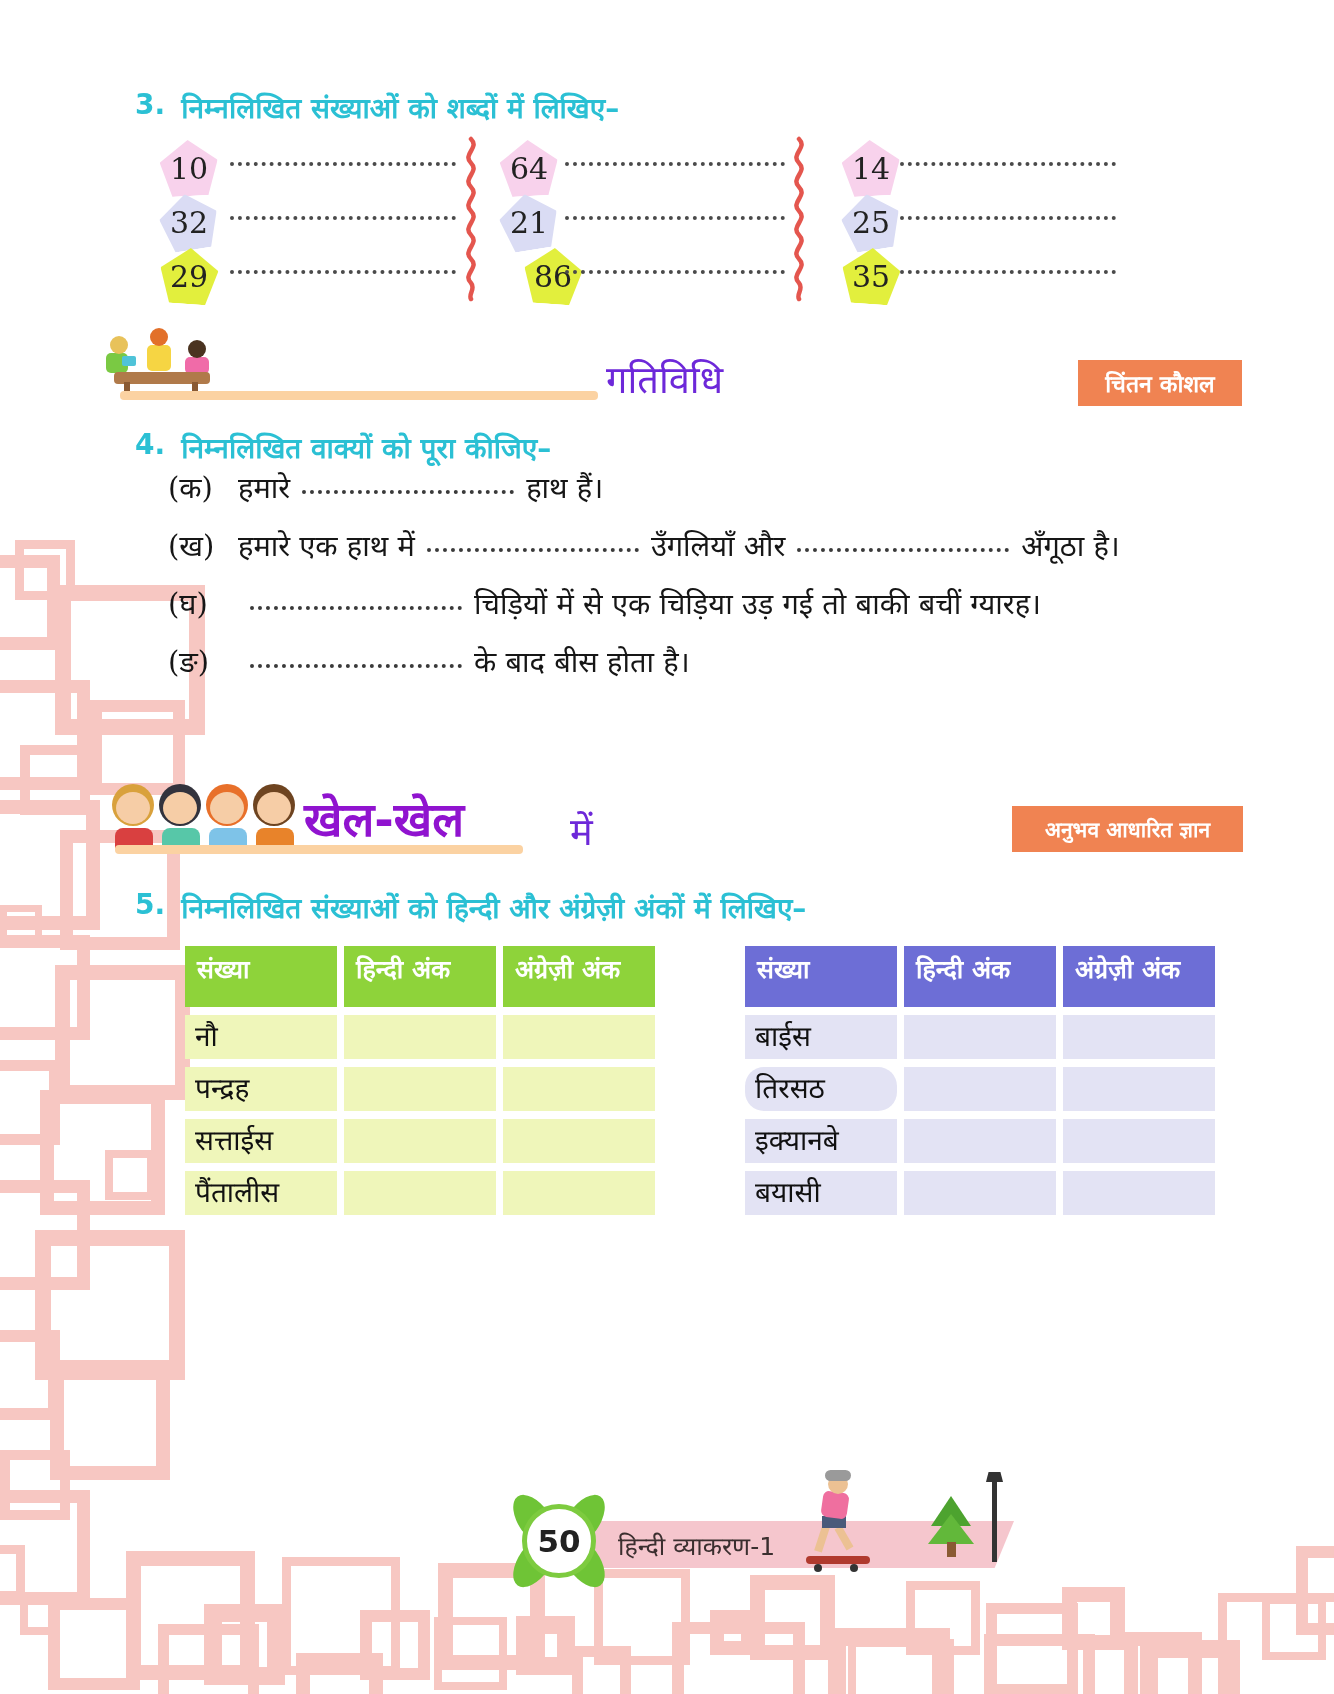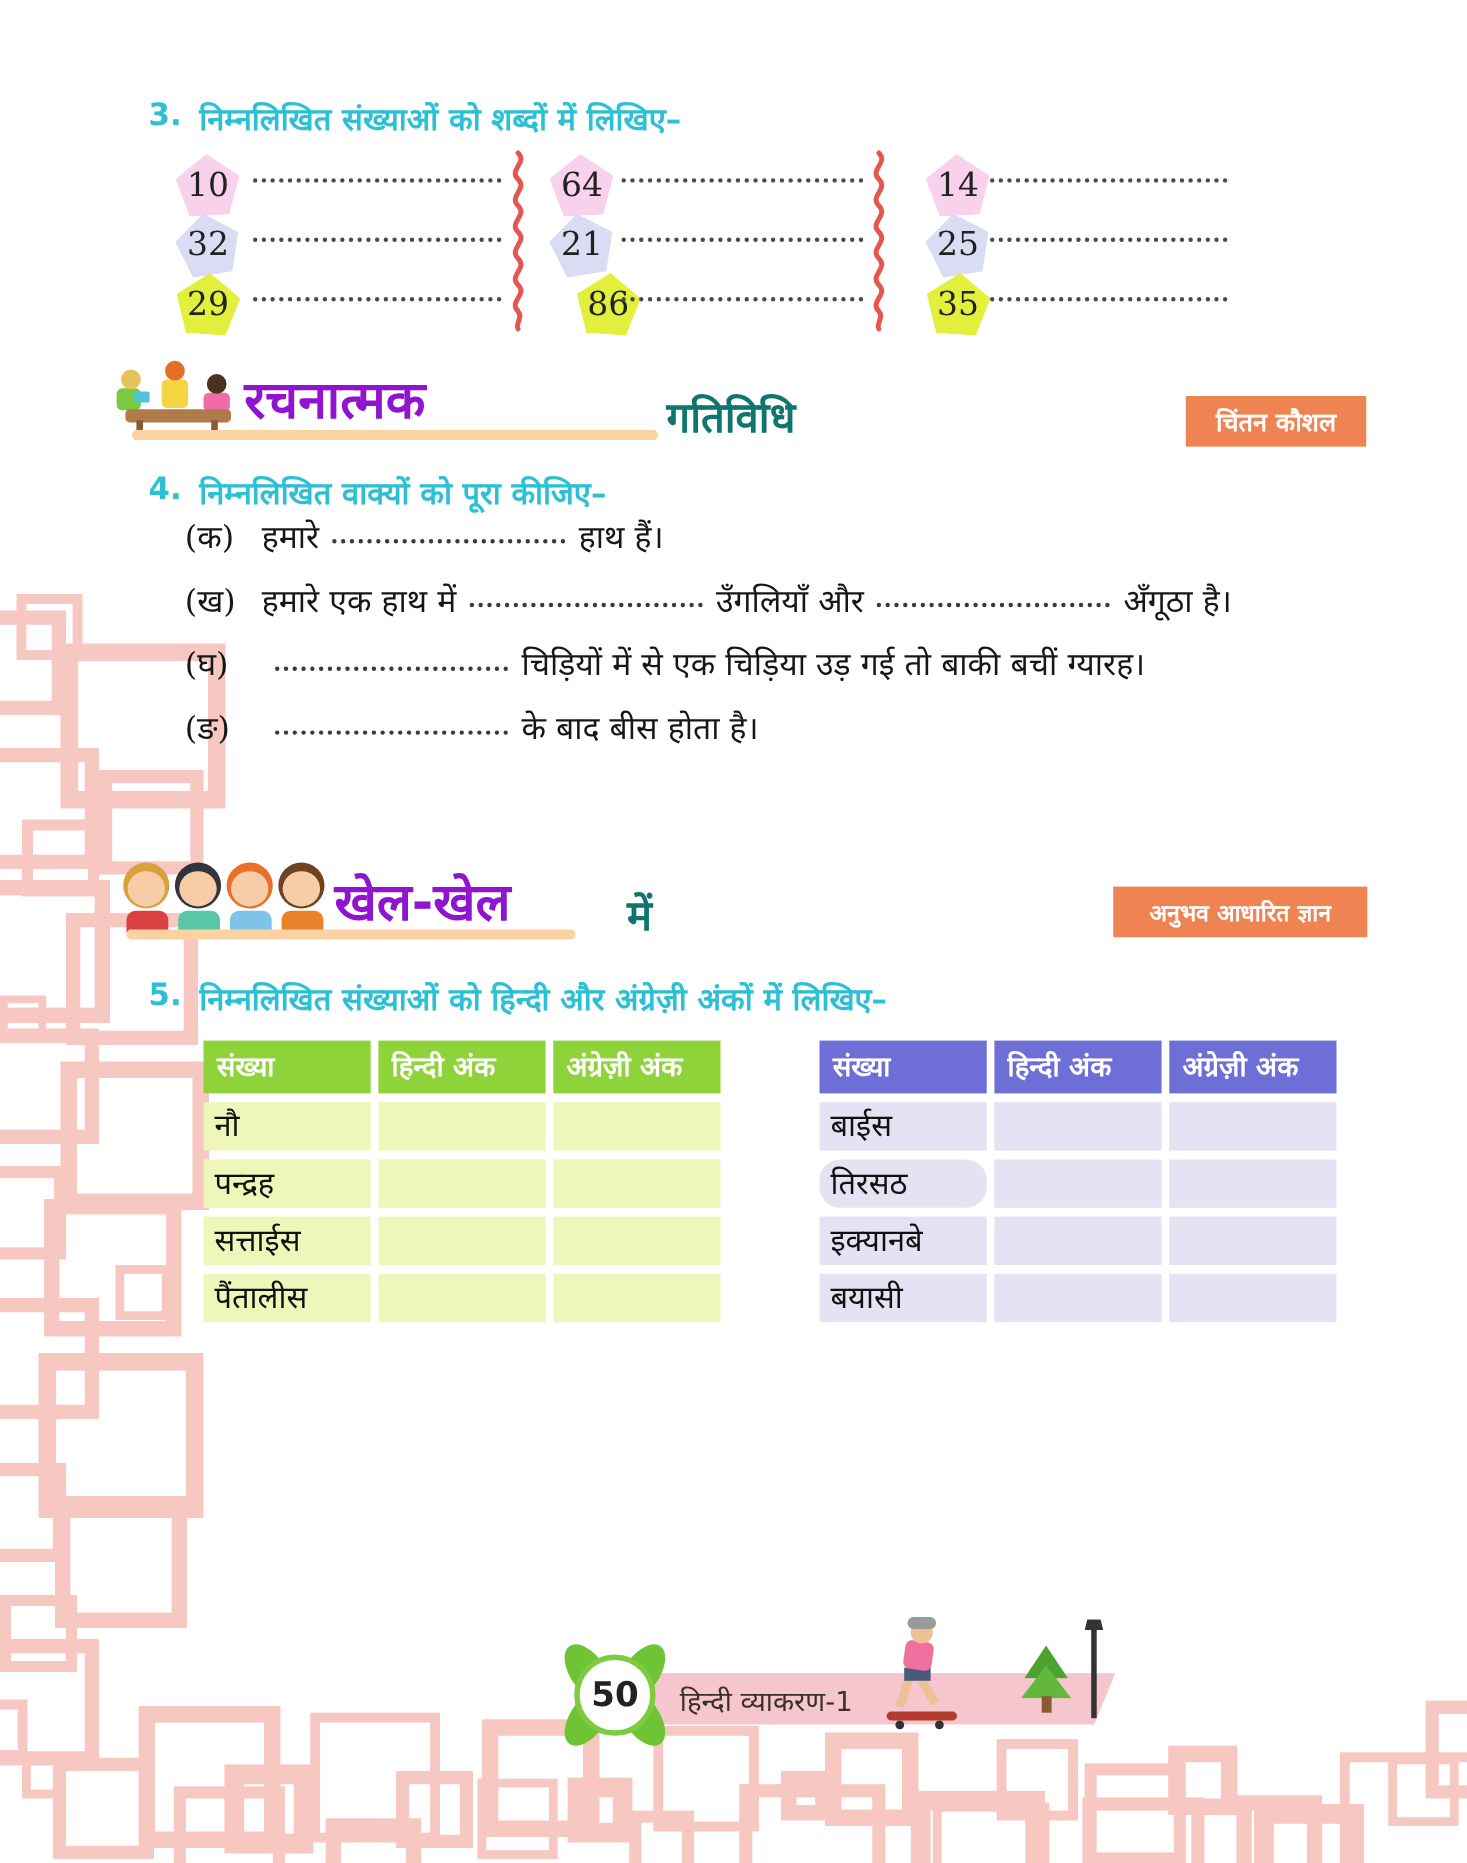--- a/index.html
+++ b/index.html
@@ -13,35 +13,35 @@
   .q-head{position:absolute;display:flex;gap:16px;color:#2bc0d4;font-weight:bold;font-size:28px;white-space:nowrap;}
   
   .pent-wrap{position:absolute;width:58px;height:56px;}
   .pent-bg{position:absolute;inset:0;clip-path:polygon(50% 0%,100% 38%,81% 100%,19% 100%,0% 38%);}
   .pent-num{position:absolute;inset:0;display:flex;align-items:center;justify-content:center;
             font-family:"DejaVu Serif","Liberation Serif",serif;font-size:30px;color:#222;}
   .dotline{position:absolute;height:0;border-bottom:4px dotted #4a4a4a;}
   .squiggle{position:absolute;}
   
   .sec-main{position:absolute;font-size:47px;font-weight:bold;color:#9013cf;white-space:nowrap;}
-  .sec-sub{position:absolute;font-size:38px;font-weight:bold;color:#0f766e;white-space:nowrap;}
+  .sec-sub{position:absolute;font-size:38px;font-weight:normal;color:#6d28d9;white-space:nowrap;}
   .sec-underline{position:absolute;height:9px;background:#fbd2a2;border-radius:4px;}
   .badge{position:absolute;background:#f08352;color:#fff;font-weight:bold;display:flex;align-items:center;justify-content:center;white-space:nowrap;}
   #badge1{left:1078px;top:360px;width:164px;height:46px;font-size:23px;}
   #badge2{left:1012px;top:806px;width:231px;height:46px;font-size:21px;}
   
   .sentences{position:absolute;left:168px;top:468px;width:1160px;font-size:29px;color:#161616;
              font-family:"DejaVu Serif","Liberation Serif",serif;}
   .sentence{margin-bottom:18px;white-space:nowrap;height:40px;line-height:40px;}
   .s-label{display:inline-block;width:70px;}
   .s-blank{display:inline-block;width:212px;border-bottom:4px dotted #3a3a3a;height:20px;margin:0 12px;
            vertical-align:middle;transform:translateY(-8px);}
   
   .gtable{position:absolute;display:grid;grid-template-columns:152px 152px 152px;gap:8px 7px;}
-  .gtable .th{height:48px;line-height:48px;color:#fff;font-weight:bold;font-size:25px;padding-left:12px;box-sizing:border-box;white-space:nowrap;overflow:hidden;}
+  .gtable .th{height:61px;line-height:48px;color:#fff;font-weight:bold;font-size:25px;padding-left:12px;box-sizing:border-box;white-space:nowrap;overflow:hidden;}
   .gtable .cell{height:44px;line-height:44px;font-size:28px;color:#111;padding-left:10px;box-sizing:border-box;
                 font-family:"DejaVu Serif","Liberation Serif",serif;}
   
   #kids1{position:absolute;left:106px;top:326px;width:112px;height:72px;}
   #kids1 .t{position:absolute;left:8px;top:46px;width:96px;height:12px;background:#b07a4a;border-radius:4px;}
   #kids1 .tl1{position:absolute;left:18px;top:56px;width:6px;height:15px;background:#8a5a33;}
   #kids1 .tl2{position:absolute;left:86px;top:56px;width:6px;height:15px;background:#8a5a33;}
   #kids1 .h1{position:absolute;left:4px;top:10px;width:18px;height:18px;border-radius:50%;background:#e8c25a;}
   #kids1 .h2{position:absolute;left:44px;top:2px;width:18px;height:18px;border-radius:50%;background:#e2702a;}
   #kids1 .h3{position:absolute;left:82px;top:14px;width:18px;height:18px;border-radius:50%;background:#4a3320;}
@@ -203,21 +203,20 @@
         <div class="b3"></div>
       <div class="h1"></div>
         <div class="h2"></div>
         <div class="h3"></div>
       <div class="t"></div>
         <div class="tl1"></div>
         <div class="tl2"></div>
         <div class="bk"></div>
     </div>
     <div class="sec-underline" style="left:120px;top:391px;width:478px;"></div>
-    <div class="sec-main" style="left:222px;top:330px;">रचनात्मक</div>
     <div class="sec-sub" style="left:606px;top:352px;">गतिविधि</div>
     <div class="badge" id="badge1">चिंतन कौशल</div>
 
     <div class="q-head" style="left:135px;top:428px;">
       <span>4.</span>
       <span>निम्नलिखित वाक्यों को पूरा कीजिए–</span>
     </div>
     <div class="sentences" id="sentence-list">
         <div class="sentence"><span class="s-label">(क)</span><span class="s-text">हमारे</span><span class="s-blank"></span><span class="s-text">हाथ हैं।</span></div>
         <div class="sentence"><span class="s-label">(ख)</span><span class="s-text">हमारे एक हाथ में</span><span class="s-blank"></span><span class="s-text">उँगलियाँ और</span><span class="s-blank"></span><span class="s-text">अँगूठा है।</span></div>

